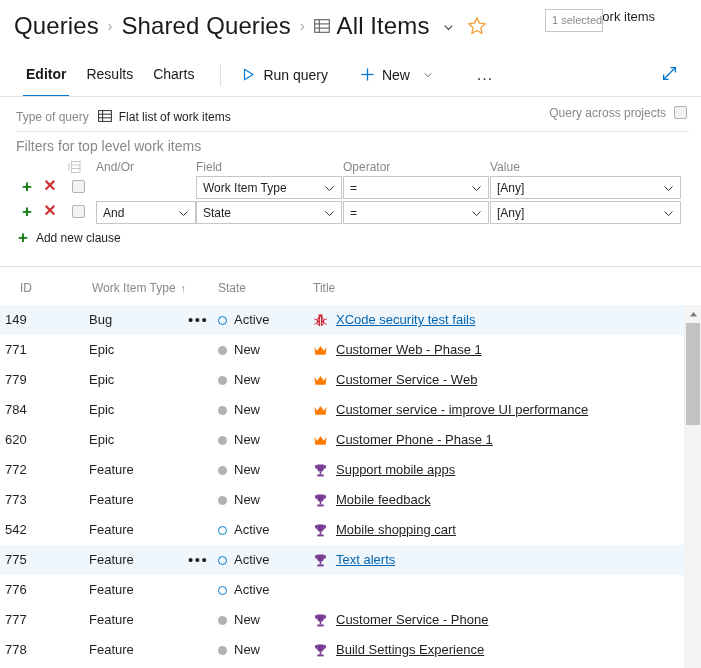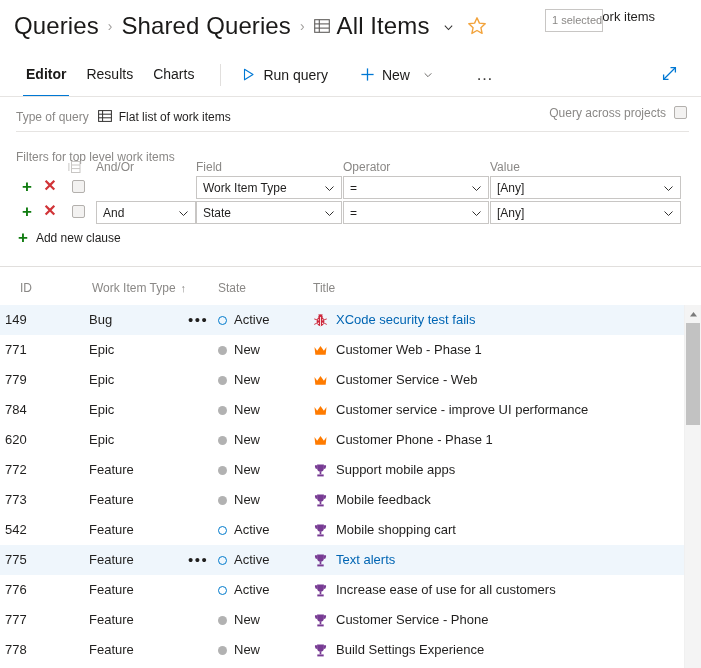--- a/index.html
+++ b/index.html
@@ -204,22 +204,22 @@
     cursor: pointer;
   }
   .qtype-sep {
     position: absolute;
     left: 16px; top: 131px;
     width: 673px; height: 1px;
     background: #e6e4e2;
   }
   .filters-label {
     position: absolute;
-    left: 16px; top: 150px;
-    font-size: 12px;
+    left: 16px; top: 138px;
+    font-size: 14px;
     color: #8a8886;
   }
 
   .grid-head {
     position: absolute;
     left: 0; top: 160px;
     width: 701px; height: 18px; text-align: right;
   }
   .gh {
     position: absolute;
@@ -366,21 +366,21 @@
     flex: none;
     display: inline-block;
   }
   .dot.new { background: #b2b2b2; }
   .dot.active {
     background: transparent;
     border: 1.4px solid #007acc;
     box-sizing: border-box;
   }
   .wi-icon { width: 15px; height: 15px; flex: none; display: block; }
-  .title-text { color: #201f1e; }
+  .title-text { color: #201f1e; text-decoration: underline; }
   .row.selected .title-text { color: #0065b3; }
 
   
   .vscroll {
     position: absolute;
     right: 0; top: 305px;
     width: 17px;
     height: 363px;
     background: #f4f4f4;
     border-left: 1px solid #f0f0f0;
@@ -780,32 +780,20 @@
           <span class="title-text">Text alerts</span>
         </span>
       </div>
       <div class="row">
         <span class="cell c-id">776</span>
         <span class="cell c-wit">Feature</span>
         <span class="cell c-state">
           <span class="dot active"></span>
           <span>Active</span>
         </span>
-        <span class="cell c-title">
-          <span>
-            <svg class="wi-icon" viewBox="0 0 16 16">
-              <path d="M4.4 1.6 h7.2 v4.1 a3.6 3.6 0 0 1 -7.2 0 z" fill="#773b93"></path>
-              <path d="M4.4 2.5 H2.1 v1.4 a2.6 2.6 0 0 0 2.3 2.5 z" fill="#773b93"></path>
-              <path d="M11.6 2.5 H13.9 v1.4 a2.6 2.6 0 0 1 -2.3 2.5 z" fill="#773b93"></path>
-              <rect x="7.1" y="9" width="1.8" height="3" fill="#773b93"></rect>
-              <rect x="4.6" y="12.2" width="6.8" height="2.1" fill="#773b93"></rect>
-            </svg>
-          </span>
-          <span class="title-text">Increase ease of use for all customers</span>
-        </span>
       </div>
       <div class="row">
         <span class="cell c-id">777</span>
         <span class="cell c-wit">Feature</span>
         <span class="cell c-state">
           <span class="dot new"></span>
           <span>New</span>
         </span>
         <span class="cell c-title">
           <span>

